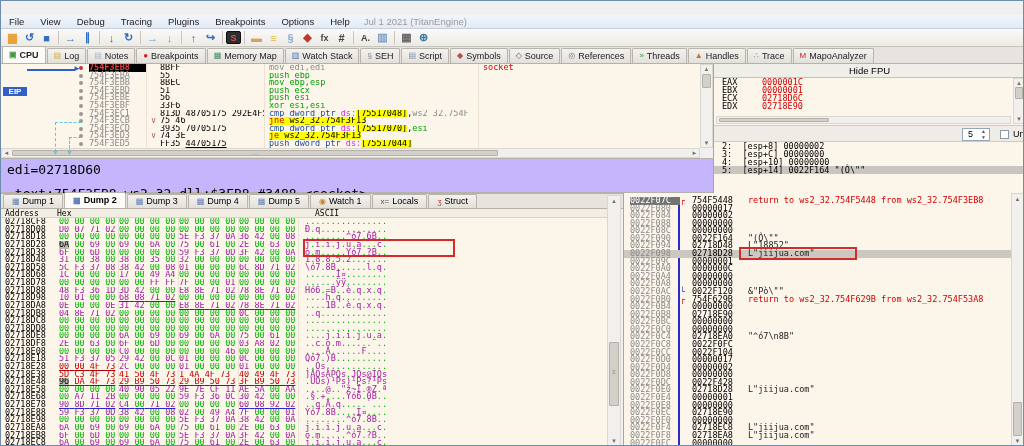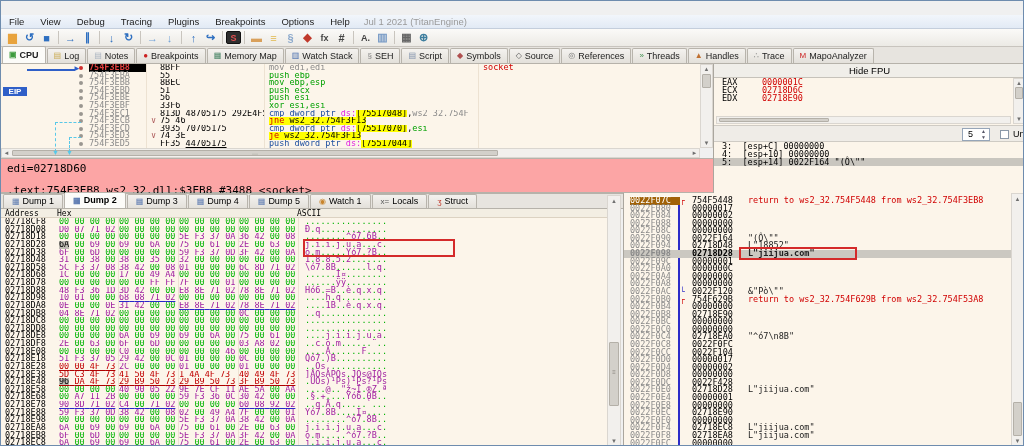--- a/index.html
+++ b/index.html
@@ -51,22 +51,22 @@
   .u{text-decoration:underline;}
   .c-g{color:#00A000}.c-gr{color:#8A8A8A}.c-b{color:#1E4FA0}.c-m{color:#E028E0}
   .c-k{color:#000}.c-t{color:#8A8A8A}
   .c-hl{background:#FFFF00;color:#000}.c-hr{background:#FFFF00;color:#D00000}
   .eiplabel{position:absolute;left:2px;top:1px;width:24px;height:9px;background:#2F5FC8;color:#FFF;
     font-size:8px;line-height:9px;text-align:center;font-weight:bold;z-index:5;margin-top:22px;}
   .eipline{position:absolute;left:26px;top:5px;width:48px;height:0;border-top:2px solid #2F5FC8;z-index:5;}
   .eiphead{position:absolute;left:72px;top:0px;color:#2F5FC8;font-size:8px;z-index:5;}
   .jline{position:absolute;border-left:1px dashed #58C8E8;border-top:1px dashed #58C8E8;z-index:6;}
   .jhead{position:absolute;color:#58C8E8;font-size:7px;z-index:6;}
-  .infobox{position:absolute;left:0;top:157px;width:712px;height:35px;background:#fca5a5;
-    border-top:1px solid #B6B2AA;border-bottom:1px solid #B6B2AA;font-size:11px;color:#000;}
+  .infobox{position:absolute;left:0;top:157px;width:712px;height:35px;background:#c4b5fd;
+    border-top:1px solid #B6B2AA;border-bottom:1px solid #B6B2AA;font-size:13px;color:#000;}
   .infobox div{padding-left:6px;}
   .info1{padding-top:3px;}
   .info2{padding-top:9px;}
 
   
   .sb{position:absolute;background:#F2F0ED;border:1px solid #DAD6D0;z-index:4;}
   .sbth{position:absolute;background:#D3D0CA;border:1px solid #B4B0A8;border-radius:1px;}
   .sbar{position:absolute;font-size:6px;color:#707070;width:100%;text-align:center;line-height:8px;}
   .grip{color:#8A867E;font-size:6px;text-align:center;line-height:7px;}
 
@@ -113,23 +113,23 @@
   .bsel{background:#BDBAB2;color:#000;}
   .dascii{padding-left:6px;}
   .a-dot{color:#00B300}.a-ch{color:#A020A0}
 
   
   .stackpanel{position:absolute;left:622px;top:192px;width:402px;height:254px;background:#FCF5EA;
     border-left:1px solid #AAA69E;overflow:hidden;}
   .stackrows{position:absolute;left:0;top:4px;width:100%;}
   .bluev{position:absolute;left:54px;top:4px;bottom:0;width:2px;background:#2C2CC8;z-index:1;}
   .srow{height:7.58px;line-height:7.8px;font-size:8.5px;white-space:nowrap;display:flex;padding-left:6px;position:relative;z-index:2;}
-  .srow.ssel{background:#CBC8C1;font-weight:bold;}
+  .srow.ssel{background:#CBC8C1;}
   .saddr{width:50px;flex:0 0 50px;color:#8A8A8A;}
-  .saddr.seip{background:#a16207;color:#FFF;}
+  .saddr.seip{background:#737373;color:#FFF;}
   .sbr{width:12px;flex:0 0 12px;font-size:8px;}
   .sbr.rb{color:#D00000;font-weight:bold;}
   .sbr.bs{color:#2C2CC8;font-weight:bold;}
   .sval{width:48px;flex:0 0 48px;color:#000;}
   .scom{padding-left:8px;color:#222;}
   .scom.ret{color:#D00000;}
 
   
   .annobox{position:absolute;border:2px solid #D42A2A;z-index:9;background:transparent;}
 </style>
@@ -371,40 +371,42 @@
 
   <div class="infobox mono">
     <div class="info1">edi=02718D60</div>
     <div class="info2">.text:754F3EB8 ws2_32.dll:$3EB8 #3488 &lt;socket&gt;</div>
   </div>
 
   <div class="registers">
     <div class="hidefpu">Hide FPU</div>
     <div class="reglist mono" id="reglist">
         <div class="rrow"><span class="rname">EAX</span><span class="rval">0000001C</span></div>
+        <div class="rrow"><span class="rname">EBX</span><span class="rval">00000001</span></div>
         <div class="rrow"><span class="rname">ECX</span><span class="rval">02718D6C</span></div>
         <div class="rrow"><span class="rname">EDX</span><span class="rval">02718E90</span></div>
       </div>
     <div class="sb" style="left:299px;top:14px;width:12px;height:46px;">
       <span class="sbar" style="top:0;">▲</span>
       <div class="sbth" style="left:1px;top:8px;width:8px;height:12px;"></div>
       <span class="sbar" style="bottom:0;">▼</span>
     </div>
     <div class="sb" style="left:2px;top:52px;width:295px;height:8px;">
       <div class="sbth" style="left:2px;top:1px;width:110px;height:4px;"></div>
     </div>
     <div class="conv">
       <div class="spin">
         <span>5</span>
         <span class="spinbtns">▲<br>▼</span>
       </div>
       <div class="chk"></div>
       <div class="chklbl">Unlocked</div>
     </div>
     <div class="args mono" id="args">
+        <div class="arow">2:  [esp+8] 00000002</div>
         <div class="arow">3:  [esp+C] 00000000</div>
         <div class="arow">4:  [esp+10] 00000000</div>
         <div class="arow asel2">5:  [esp+14] 0022F164 "(Ô\""</div>
       </div>
   </div>
 
   <div class="dumptabs" id="dumptabs">
       <span class="dtab">
         <span class="tabicon" style="color: rgb(91, 121, 176);">▦</span>
         <span>Dump 1</span>
@@ -435,21 +437,21 @@
       </span>
       <span class="dtab">
         <span class="tabicon" style="color: rgb(192, 57, 43);">ʒ</span>
         <span>Struct</span>
       </span>
     </div>
   <div class="dumppanel">
     <div class="dumphdr mono">
       <span style="left:4px;">Address</span>
       <span style="left:56px;">Hex</span>
-      <span style="left:296px;">ASCII</span>
+      <span style="left:314px;">ASCII</span>
     </div>
     <div id="dumprows" class="mono">
         <div class="drow">
           <span class="daddr">02718CF8</span>
           <span class="dgrp"><span class="by0">00</span> <span class="by0">00</span> <span class="by0">00</span> <span class="by0">00</span></span>
           <span class="dgrp"><span class="by0">00</span> <span class="by0">00</span> <span class="by0">00</span> <span class="by0">00</span></span>
           <span class="dgrp"><span class="by0">00</span> <span class="by0">00</span> <span class="by0">00</span> <span class="by0">00</span></span>
           <span class="dgrp"><span class="by0">00</span> <span class="by0">00</span> <span class="by0">00</span> <span class="by0">00</span></span>
           <span class="dascii"><span class="a-dot">.</span><span class="a-dot">.</span><span class="a-dot">.</span><span class="a-dot">.</span><span class="a-dot">.</span><span class="a-dot">.</span><span class="a-dot">.</span><span class="a-dot">.</span><span class="a-dot">.</span><span class="a-dot">.</span><span class="a-dot">.</span><span class="a-dot">.</span><span class="a-dot">.</span><span class="a-dot">.</span><span class="a-dot">.</span><span class="a-dot">.</span></span>
         </div>

